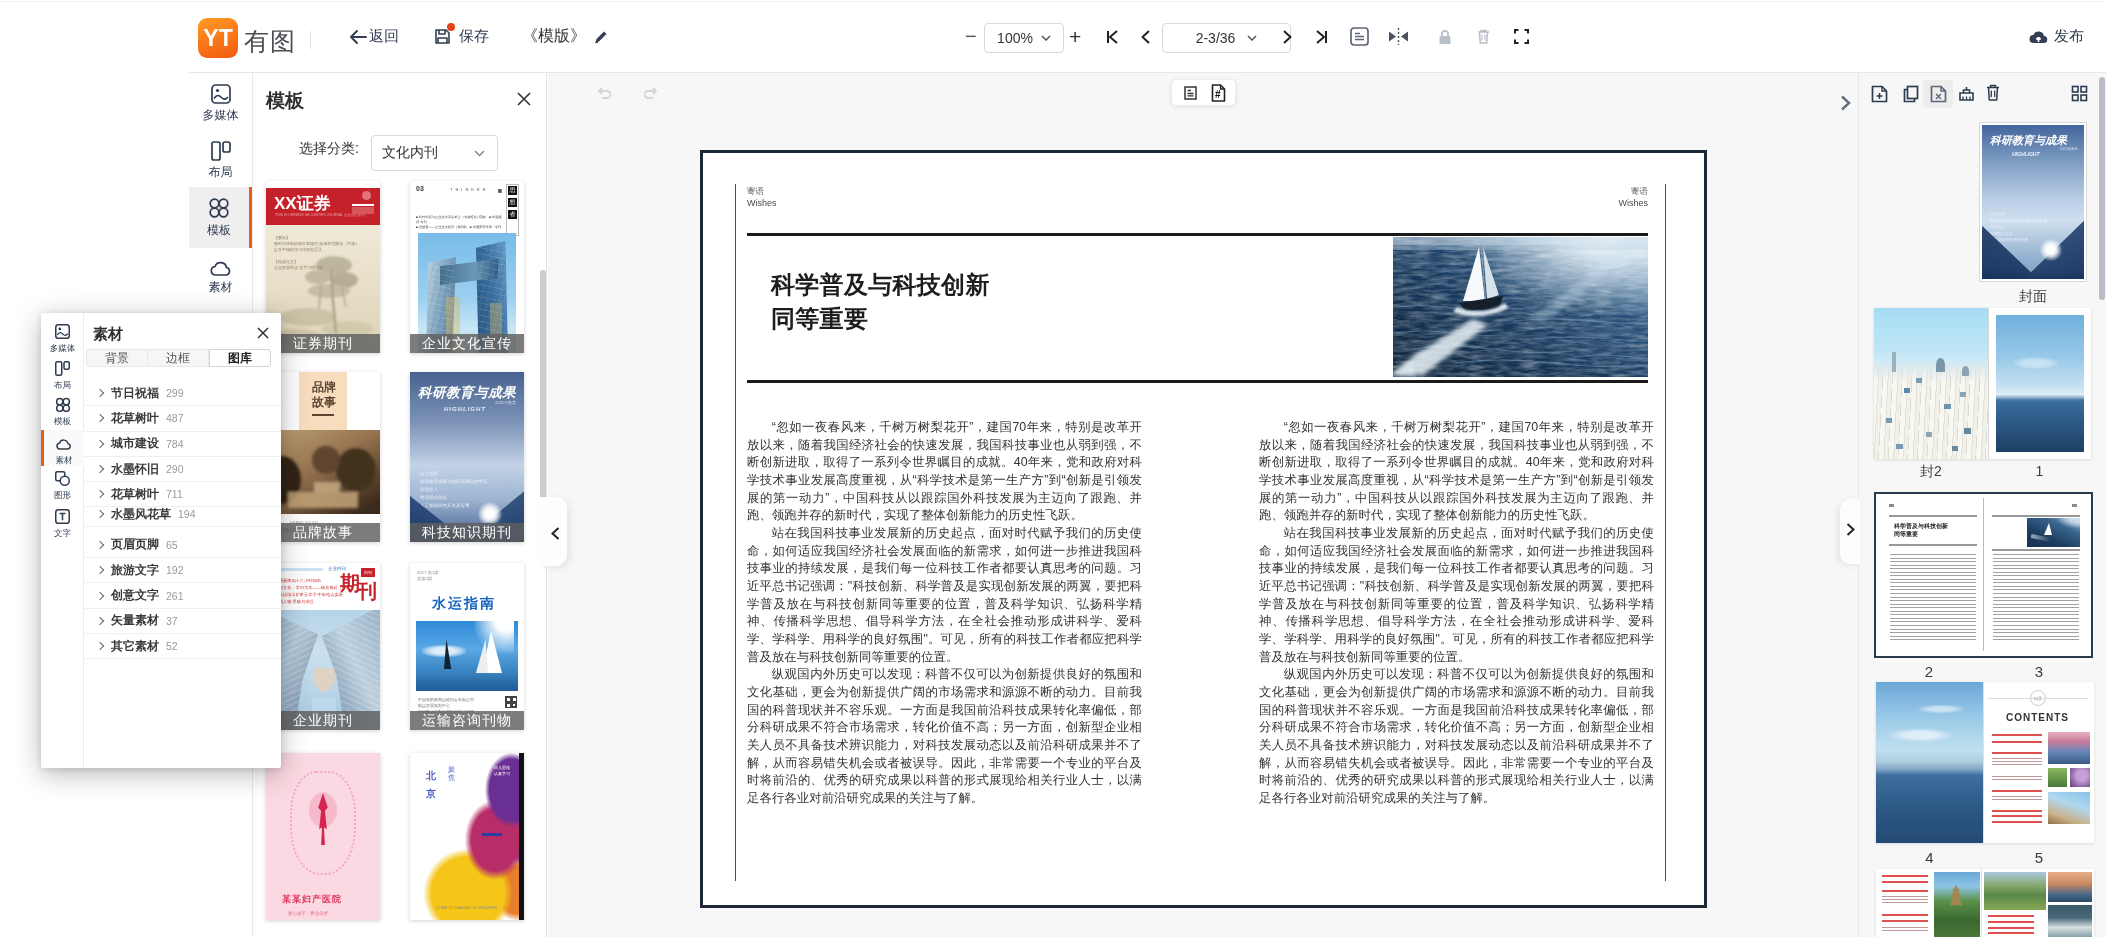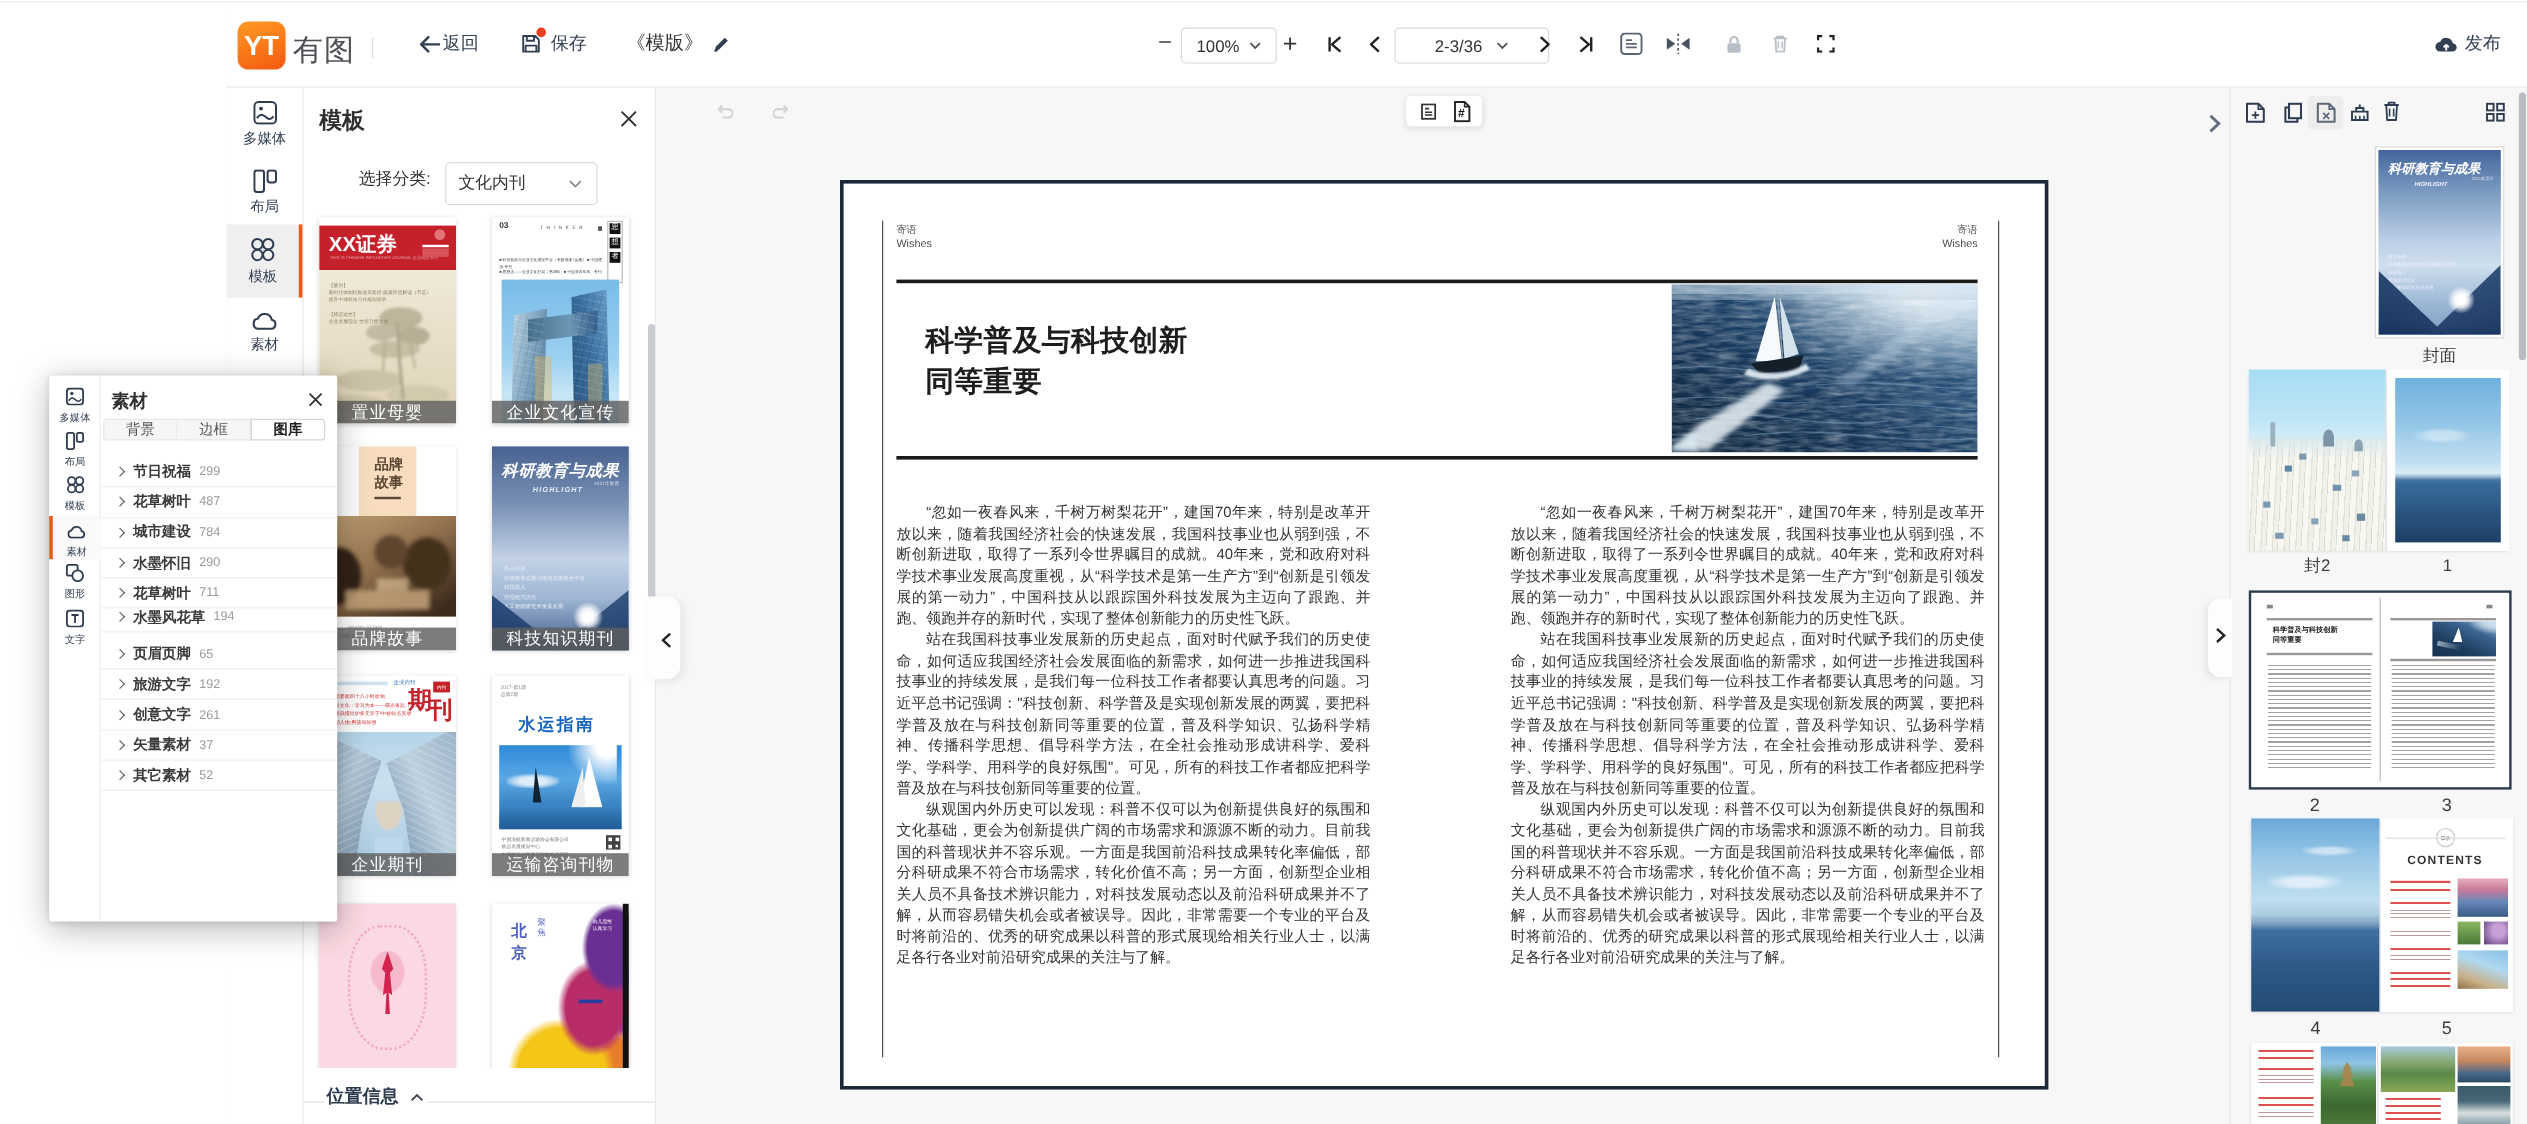--- a/index.html
+++ b/index.html
@@ -213,21 +213,21 @@
             <ellipse cx="63" cy="66" rx="21" ry="7" fill="#a59d82"></ellipse>
             <ellipse cx="42" cy="92" rx="28" ry="9" fill="#b5ab8d"></ellipse>
             <ellipse cx="82" cy="104" rx="26" ry="8" fill="#c5bb9e"></ellipse>
             <ellipse cx="30" cy="112" rx="26" ry="8" fill="#bdb396"></ellipse>
             <path d="M65 44 L67 76 L70 108" stroke="#6e684e" stroke-width="2.4" fill="none"></path>
             <path d="M55 58 L53 84" stroke="#7a7458" stroke-width="1.6" fill="none"></path>
             <path d="M75 58 L80 82" stroke="#7a7458" stroke-width="1.4" fill="none"></path>
           </g>
         </svg>
       </div>
-      <div class="cap">置业母婴</div>
+      <div class="cap">证券期刊</div>
     </div>
 
     <div class="thumb" style="left:157px;top:108px;height:172px;overflow:hidden">
       <div style="position:absolute;left:6px;top:4px;font-size:7px;font-weight:bold;color:#333">03</div>
       <div style="position:absolute;left:40px;top:6px;font-size:4px;color:#555;letter-spacing:3px">THINKER</div>
       <div style="position:absolute;right:5px;top:3px;width:13px;height:52px;border:.5px solid #bbb"></div>
       <div style="position:absolute;right:7px;top:5px;width:9px;height:9px;background:#111;color:#fff;font-size:6px;text-align:center;line-height:9px">思</div>
       <div style="position:absolute;right:7px;top:17px;width:9px;height:9px;background:#111;color:#fff;font-size:6px;text-align:center;line-height:9px">想</div>
       <div style="position:absolute;right:7px;top:29px;width:9px;height:9px;background:#111;color:#fff;font-size:6px;text-align:center;line-height:9px">者</div>
       <div style="position:absolute;right:22px;top:5px;font-size:3.5px;color:#555;writing-mode:vertical-rl;height:48px;overflow:hidden">思想引领发展数字文化</div>
@@ -340,35 +340,26 @@
     </div>
 
     <div class="thumb" style="left:157px;top:680px;height:167px;overflow:hidden;background:#fff">
       <div style="position:absolute;right:0;top:0;width:104px;height:167px;background:
         radial-gradient(ellipse 46px 64px at 88% 22%,#6a2f92 0 48%,transparent 58%),
         radial-gradient(ellipse 56px 74px at 72% 52%,#b82d68 0 42%,transparent 54%),
         radial-gradient(ellipse 70px 70px at 46% 84%,#f5c518 0 52%,transparent 64%),
         radial-gradient(ellipse 46px 52px at 94% 82%,#e87e2b 0 46%,transparent 60%),
         radial-gradient(ellipse 40px 56px at 98% 50%,#8a3a9e 0 40%,transparent 55%)"></div>
       <div style="position:absolute;right:0;top:0;width:5px;height:167px;background:#111"></div>
-      <div style="position:absolute;left:16px;top:14px;font-size:13px;font-weight:bold;color:#4d5fc0;line-height:18px;width:16px">北京</div>
+      <div style="position:absolute;left:16px;top:14px;font-size:10px;font-weight:bold;color:#4d5fc0;line-height:18px;width:16px">北京</div>
       <div style="position:absolute;left:38px;top:13px;font-size:7px;color:#5a6ac8;line-height:8px;width:8px">聚焦</div>
       <div style="position:absolute;right:14px;top:12px;font-size:4px;color:#fff;line-height:6px;text-align:right">幼儿思维<br>认真学习</div>
       <div style="position:absolute;right:22px;top:80px;width:20px;height:2.5px;background:#2a3c9e"></div>
       <div style="position:absolute;left:26px;bottom:10px;font-size:3.8px;color:#888">COME TO LEAGUE OF CHILDREN</div>
     </div>
-  </div>
-  <div id="posinfo">
-    <div style="position:absolute;left:0px;top:28px;width:17px;height:1px;background:#e3e3e3"></div>
-    <div style="position:absolute;left:19px;top:14px;font-size:15px;font-weight:bold;color:#2b3b4d">位置信息
-      <svg style="display:inline-block;margin-left:6px" width="11" height="7" viewBox="0 0 11 7">
-          <path d="M1 6 L5.5 1.5 L10 6" stroke="#445" stroke-width="1.6" fill="none"></path>
-        </svg>
-    </div>
-    <div style="position:absolute;left:103px;top:28px;width:190px;height:1px;background:#e3e3e3"></div>
   </div>
 
   <div style="position:absolute;left:287px;top:197px;width:6px;height:245px;background:#c9ccd0;border-radius:3px"></div>
 </div>
 
 <div id="canvas">
   <svg style="position:absolute;left:50px;top:14px" width="13" height="12" viewBox="0 0 13 12">
       <path d="M1 4 H9 A3.5 3.5 0 0 1 9 11 H4" stroke="#d4d4d6" stroke-width="1.8" fill="none"></path>
       <path d="M4 1 L1 4 L4 7" stroke="#d4d4d6" stroke-width="1.8" fill="none"></path>
     </svg>

